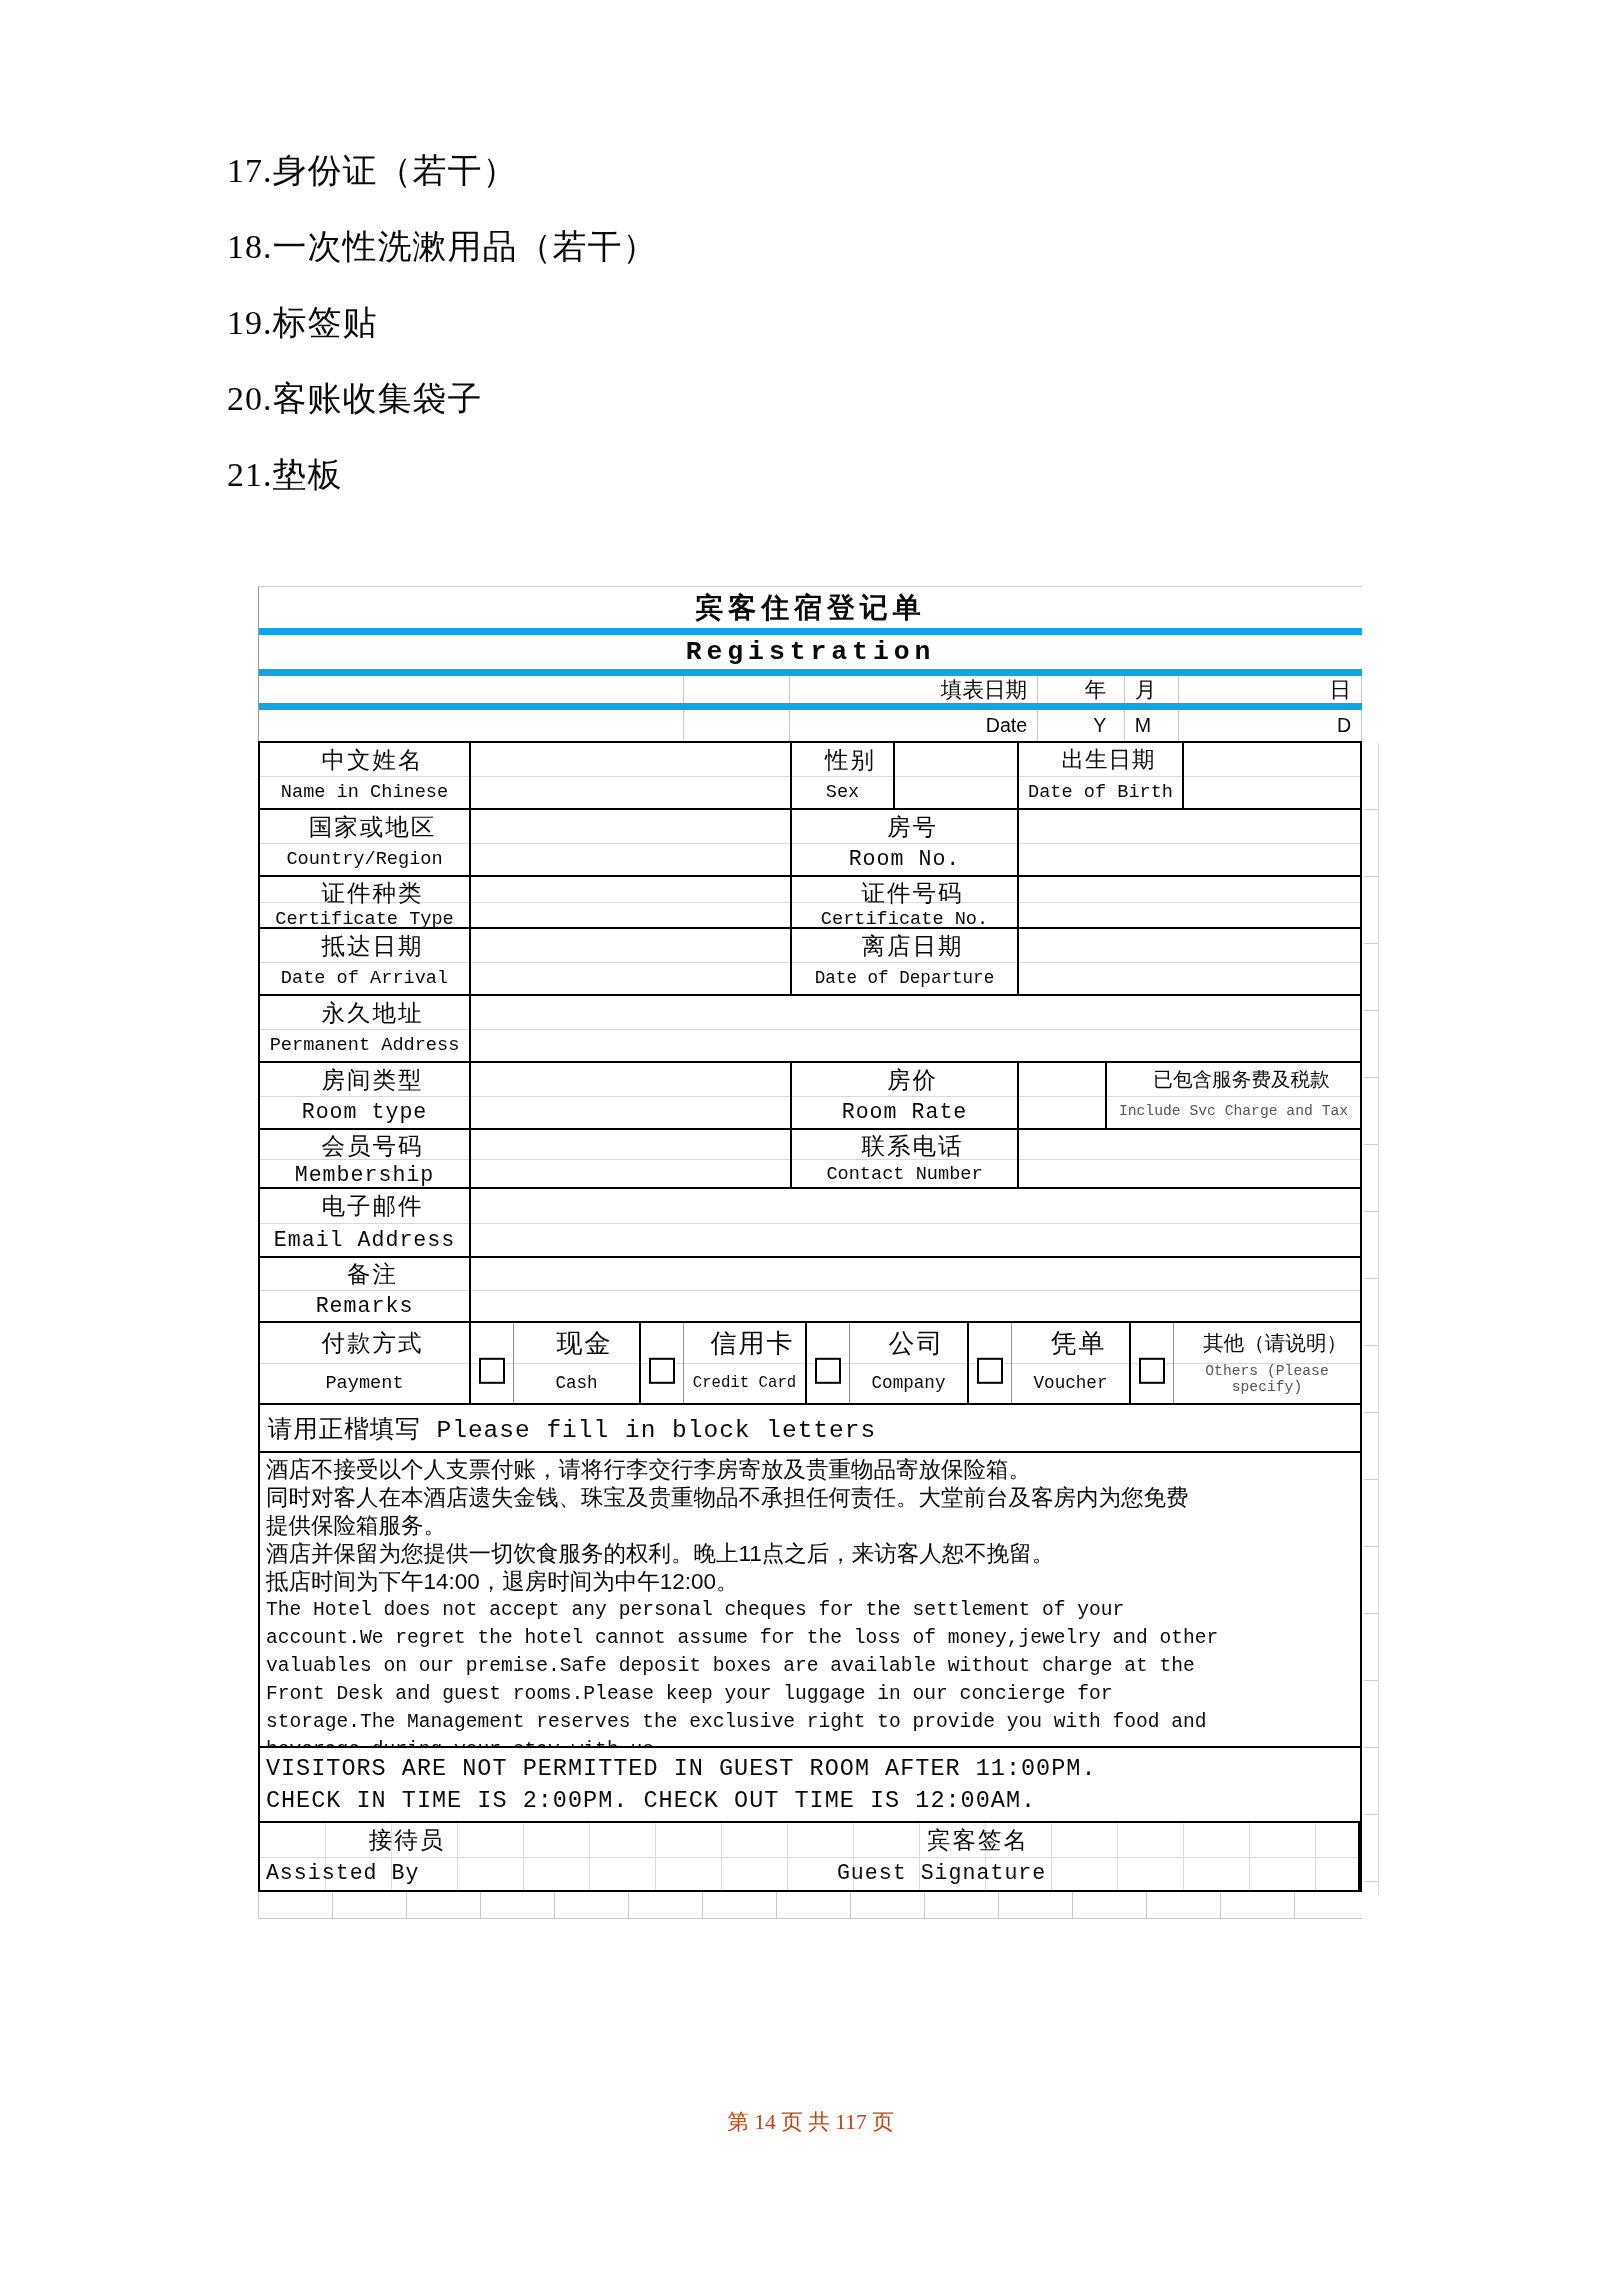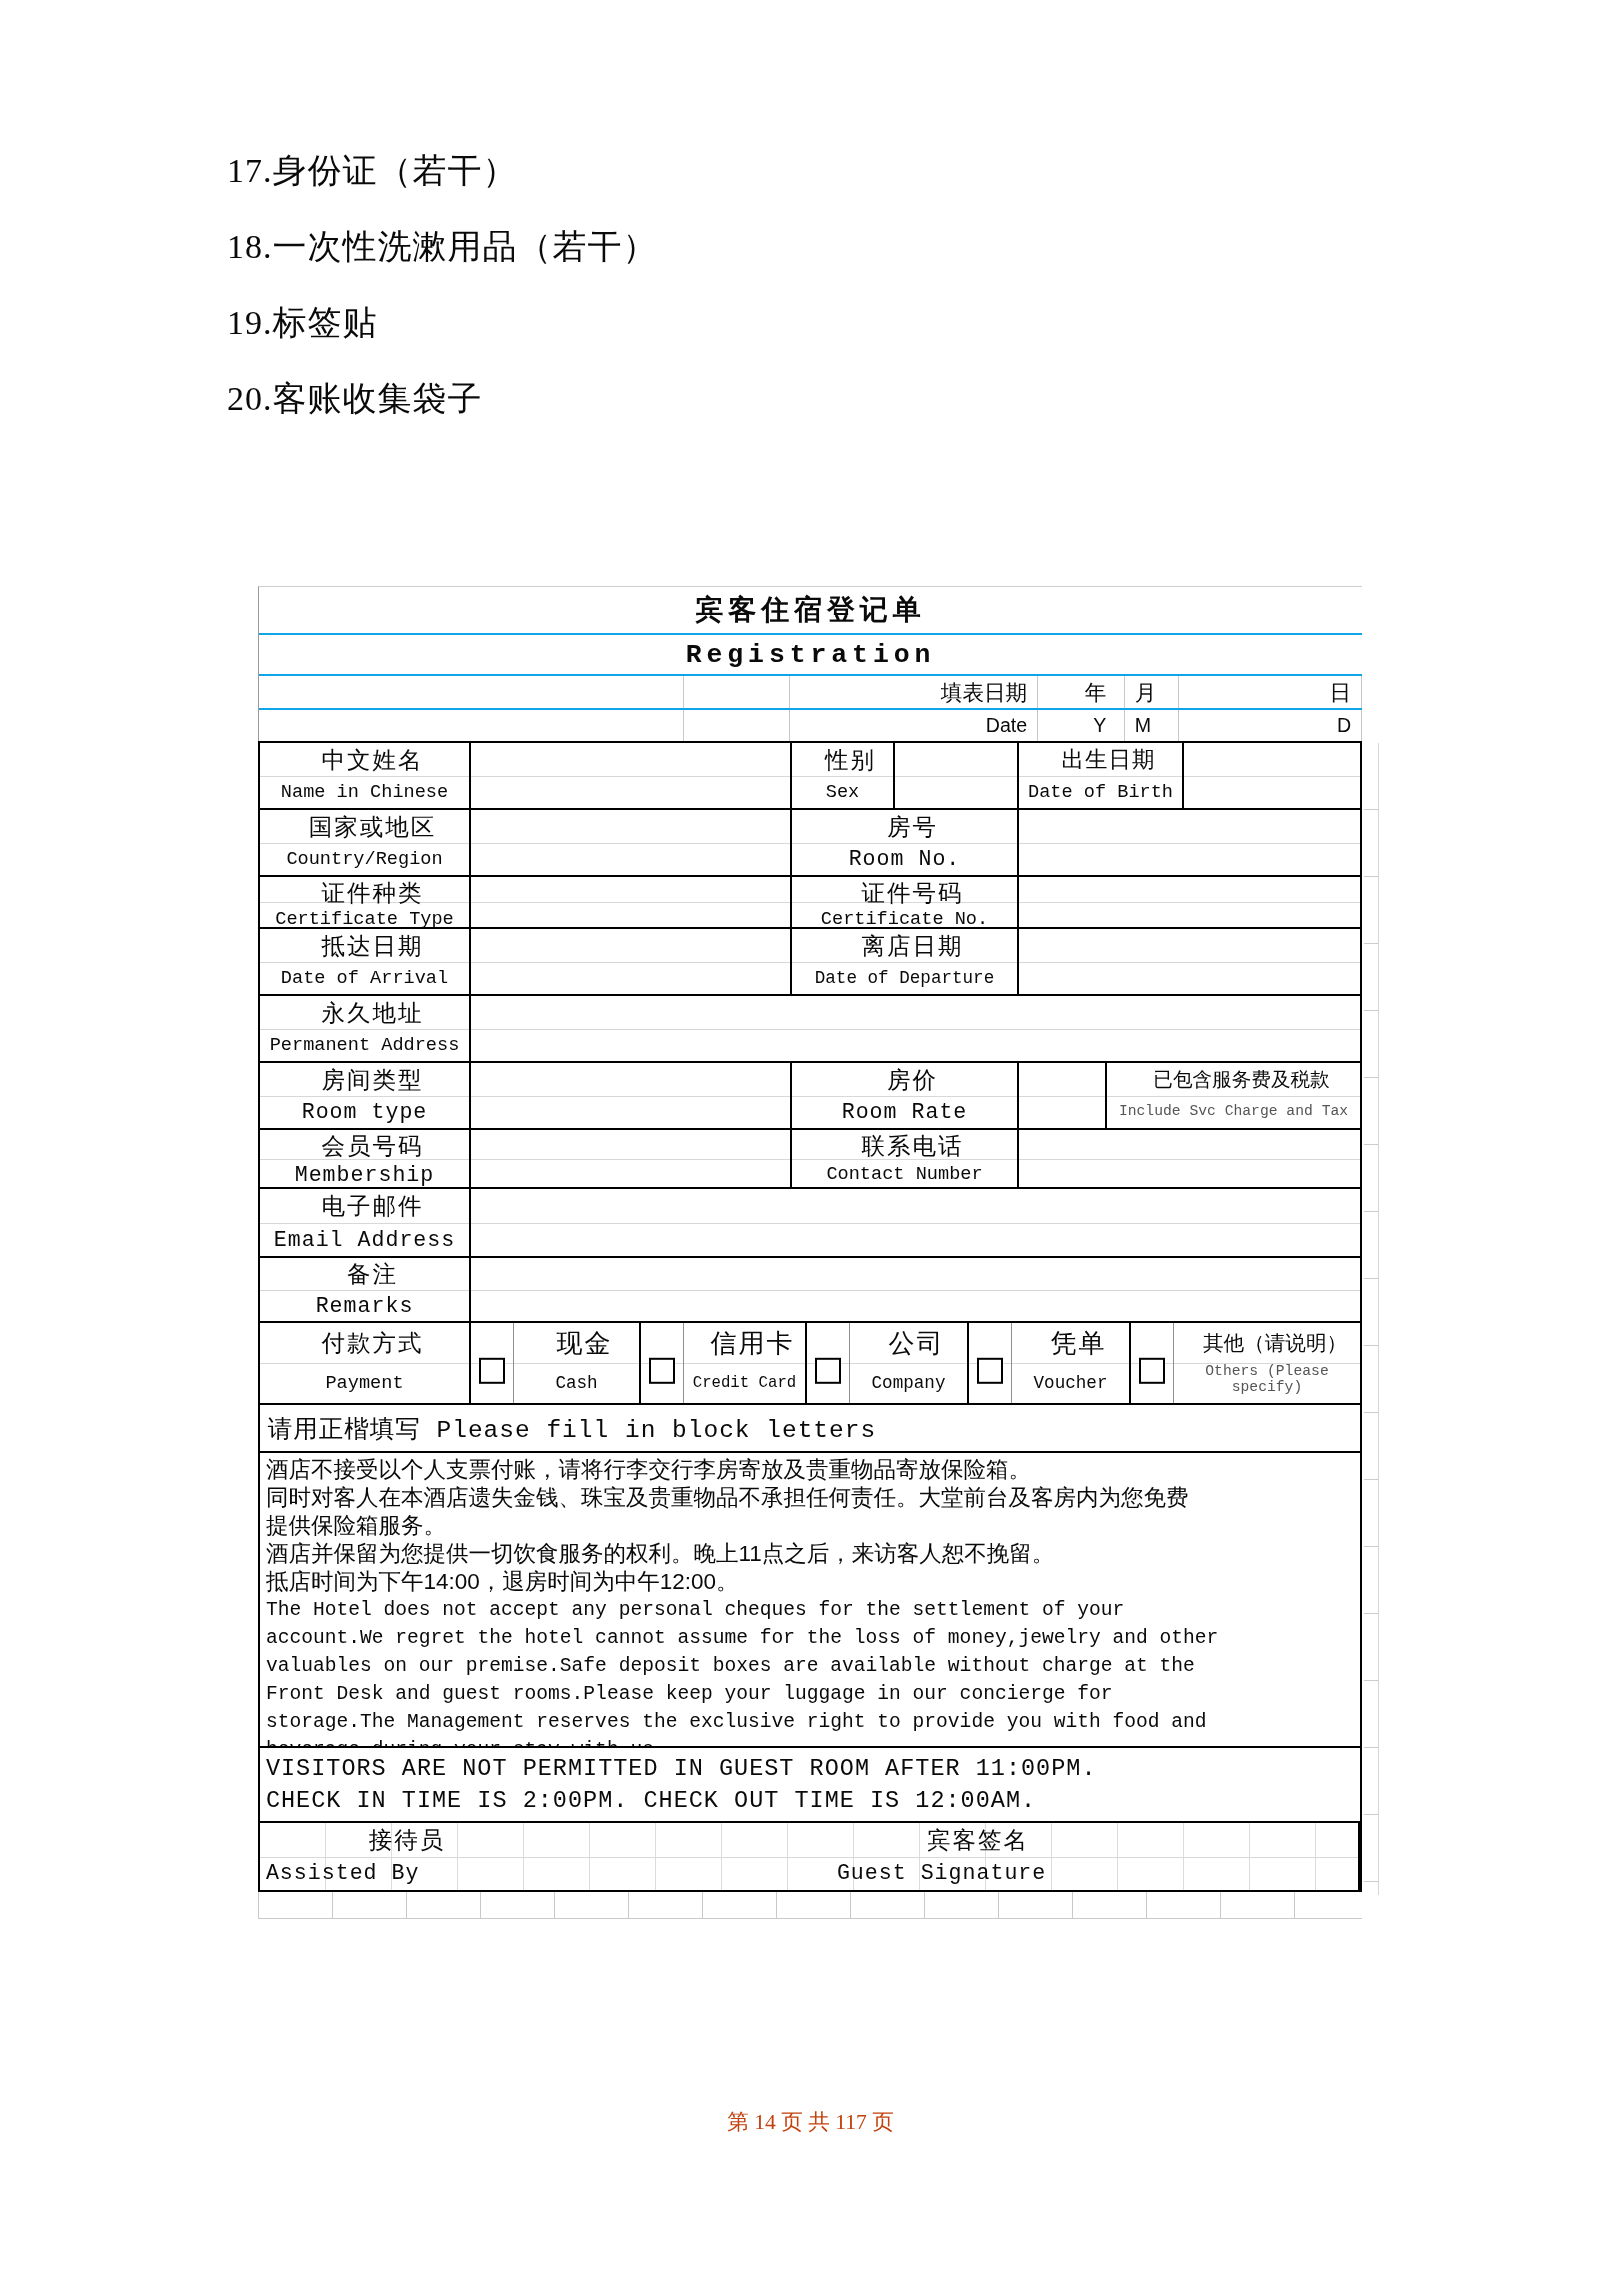--- a/index.html
+++ b/index.html
@@ -10,21 +10,21 @@
   .list{position:absolute;left:227px;top:133px;}
   .list-item{font-family:"Liberation Serif","DejaVu Serif",serif;font-size:34px;height:76px;
              display:flex;align-items:center;letter-spacing:1px;color:#0a0a0a;}
 
   
   .regform{position:absolute;left:258px;top:586px;width:1123px;
            font-family:"Liberation Mono","DejaVu Sans Mono",monospace;color:#0a0a0a;}
 
   
   .hdr{box-sizing:border-box;width:1104px;border-left:1px solid #9a9a9a;border-top:1px solid #cfcfcf;}
-  .hdr-row{box-sizing:border-box;border-bottom:2px solid #0ea5e9;display:flex;align-items:center;}
+  .hdr-row{box-sizing:border-box;border-bottom:7px solid #0ea5e9;display:flex;align-items:center;}
   .title-cn{height:48px;justify-content:center;font-size:28px;font-weight:bold;letter-spacing:4.9px;
             font-family:"Liberation Sans",sans-serif;}
   .title-en{height:41px;justify-content:center;font-size:26.5px;font-weight:bold;letter-spacing:4.9px;}
   .hdate{height:34px;font-size:21.6px;font-family:"Liberation Sans",sans-serif;}
   .hdate2{height:31px;font-size:19.6px;border-bottom:none;}
   .hc{box-sizing:border-box;height:100%;border-right:1px solid #c8c8c8;display:flex;align-items:center;}
   .hc.end{justify-content:flex-end;}
 
   
   .mainbox{box-sizing:border-box;width:1104px;border:2px solid #000;background:#fff;}
@@ -77,20 +77,21 @@
 </head>
 <body>
 
 <div class="page">
 
   <div class="list">
     <div class="list-item">17.身份证（若干）</div>
     <div class="list-item">18.一次性洗漱用品（若干）</div>
     <div class="list-item">19.标签贴</div>
     <div class="list-item">20.客账收集袋子</div>
+    <div class="list-item">21.垫板</div>
   </div>
 
   <div class="regform">
 
     <div class="hdr">
       <div class="hdr-row title-cn">宾客住宿登记单</div>
       <div class="hdr-row title-en">Registration</div>
       <div class="hdr-row hdate">
         <div class="hc" style="width:425px"></div>
         <div class="hc" style="width:106px"></div>

